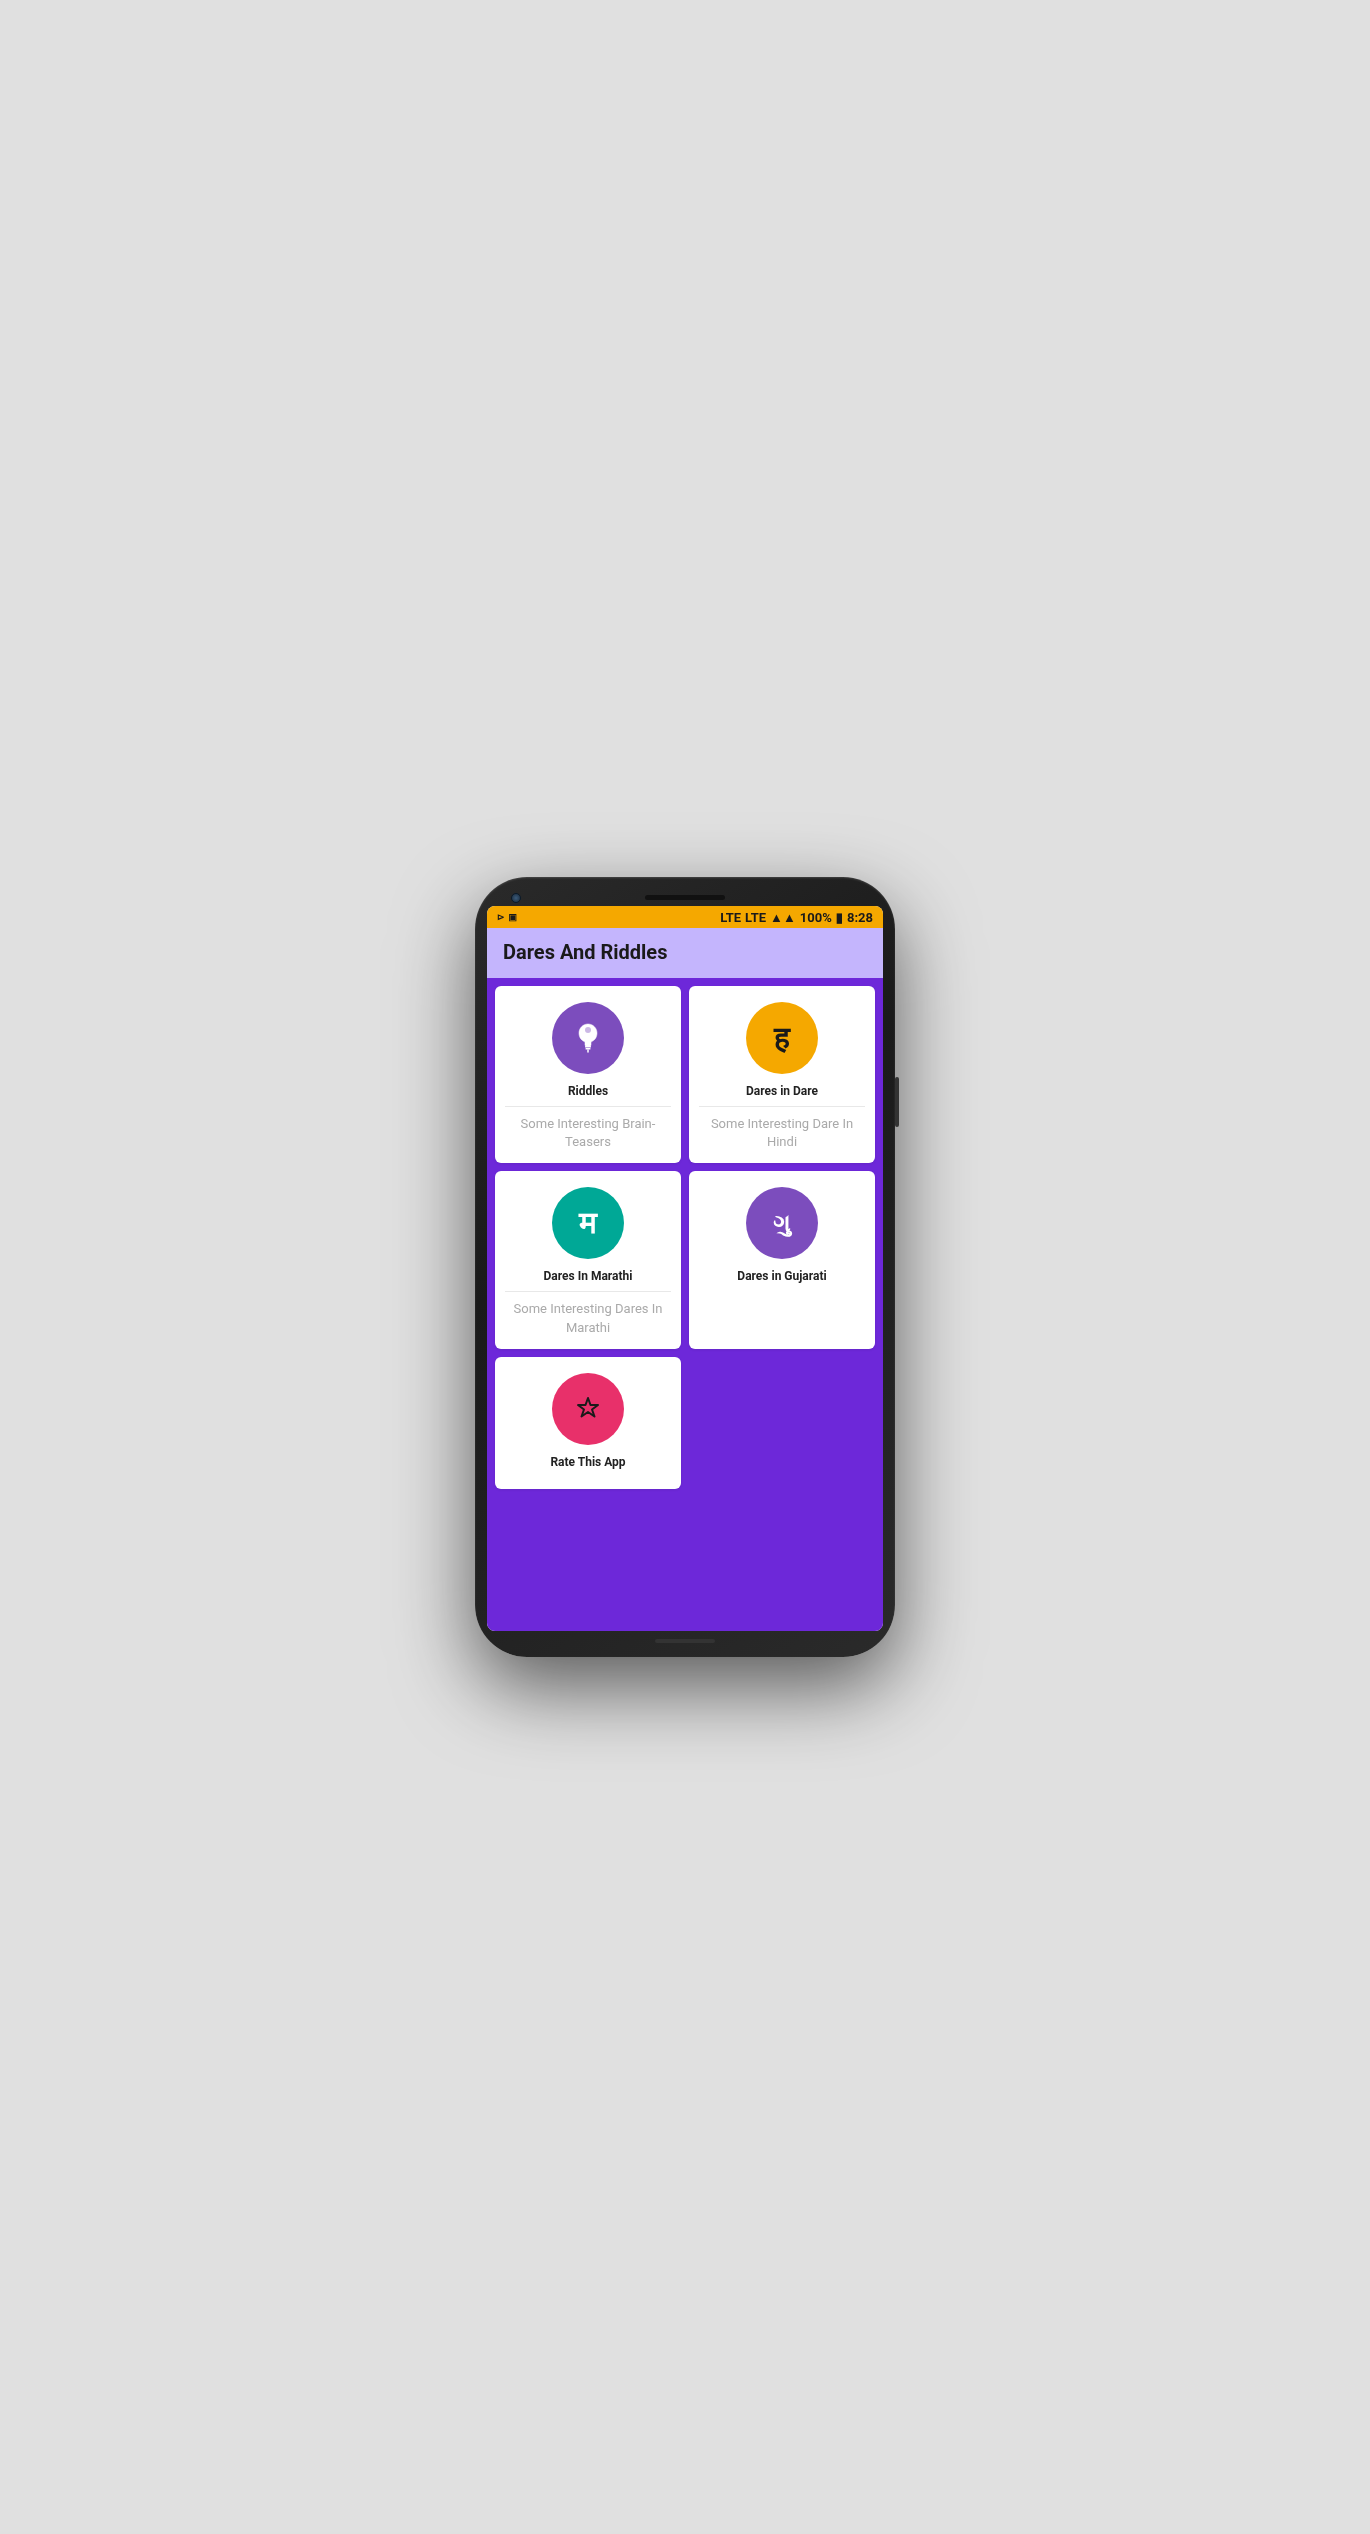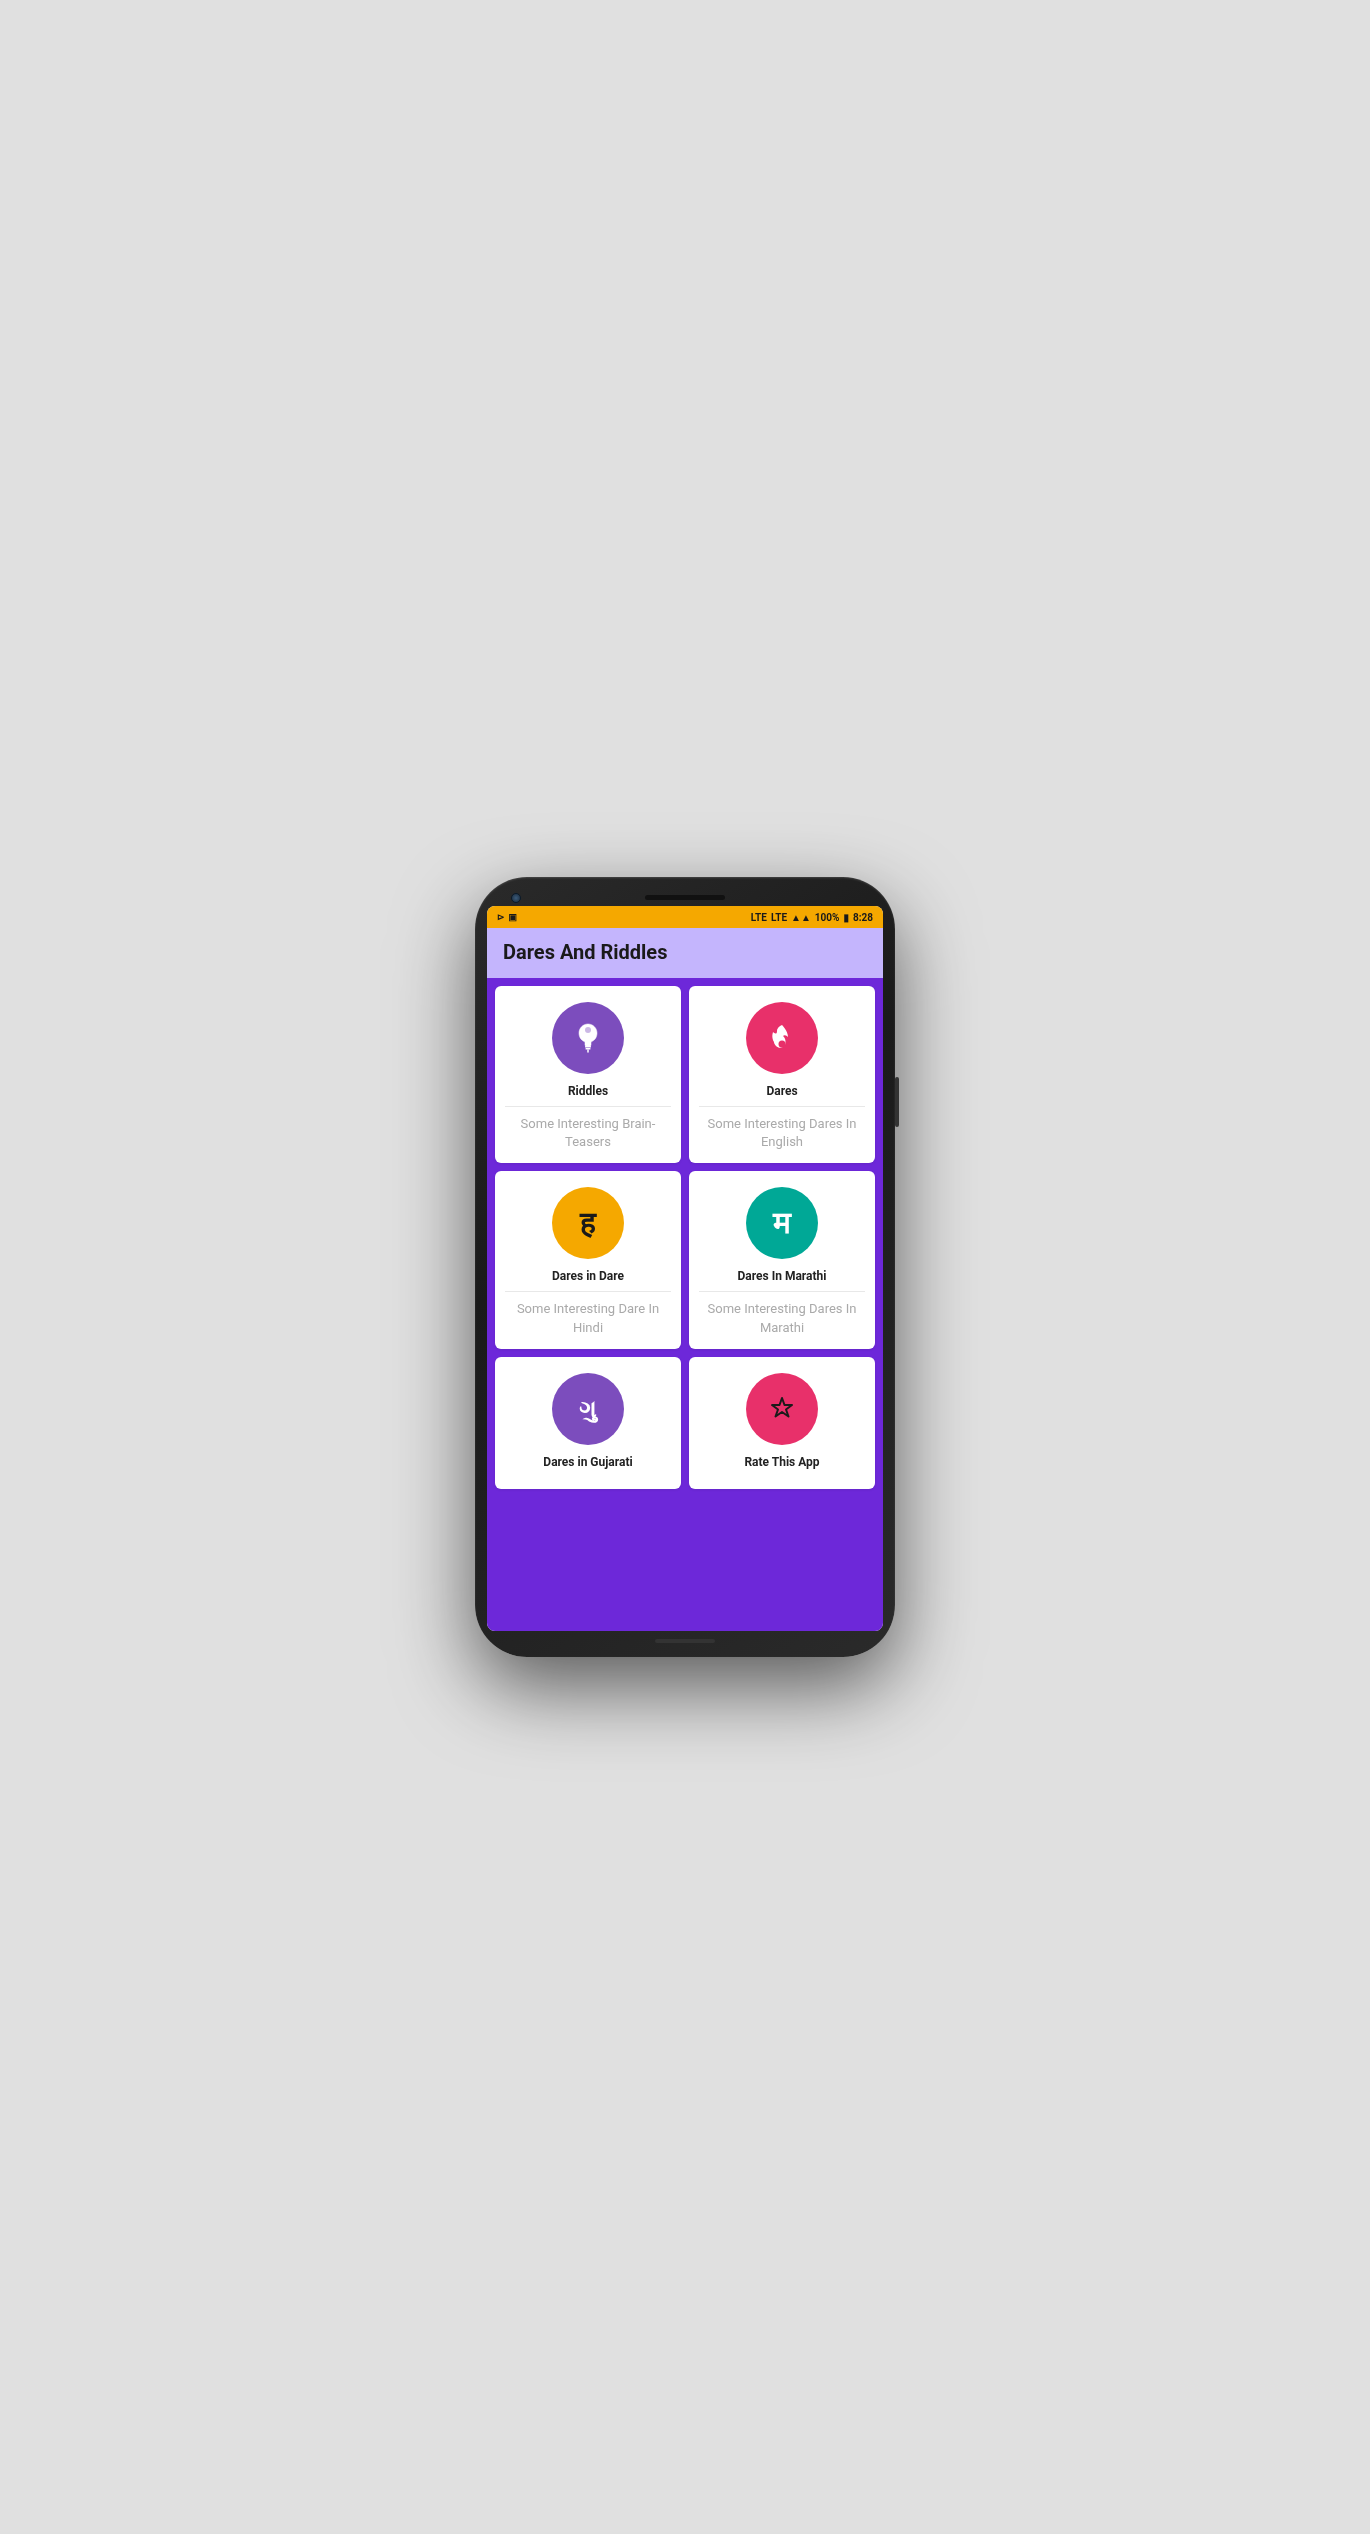--- a/index.html
+++ b/index.html
@@ -83,21 +83,21 @@
       font-weight: bold;
     }
 
     .status-right {
       display: flex;
       align-items: center;
       gap: 4px;
     }
 
     .status-text {
-      font-size: 10px;
+      font-size: 13px;
       color: #1a1a1a;
       font-weight: bold;
     }
 
     .app-header {
       background: #c4b5fd;
       padding: 12px 16px 14px 16px;
     }
 
     .app-title {
@@ -242,31 +242,20 @@
   <rect x="18.5" y="31" width="5" height="1.5" rx="0.5" fill="white"></rect>
   <line x1="21" y1="33" x2="21" y2="35" stroke="white" stroke-width="1.5" stroke-linecap="round"></line>
   <circle cx="21" cy="13" r="3" fill="#7c4dbd" opacity="0.4"></circle>
 </svg>
             </div>
           <div class="card-title">Riddles</div>
           <div class="card-divider"></div>
           <div class="card-subtitle">Some Interesting Brain-Teasers</div>
         </div>
 
-        <div class="card">
-          <div class="card-icon-circle icon-pink">
-<svg width="42" height="42" viewBox="0 0 42 42" fill="none">
-  <path d="M21 8C21 8 27 14 27 20C27 20 24 17 22 19C22 19 26 22 24 28C22 31 18 32 15 29C12 26 12 21 15 18C15 18 12 21 13 25C13 25 10 21 12 15C12 15 16 19 16 14C16 10 21 8 21 8Z" fill="white"></path>
-  <circle cx="21" cy="27" r="3.5" fill="#e8306a"></circle>
-</svg>
-            </div>
-          <div class="card-title">Dares</div>
-          <div class="card-divider"></div>
-          <div class="card-subtitle">Some Interesting Dares In English</div>
-        </div>
 
         <div class="card">
           <div class="card-icon-circle icon-yellow">
             <span class="devanagari-char">ह</span>
           </div>
           <div class="card-title">Dares in Dare</div>
           <div class="card-divider"></div>
           <div class="card-subtitle">Some Interesting Dare In Hindi</div>
         </div>
 

